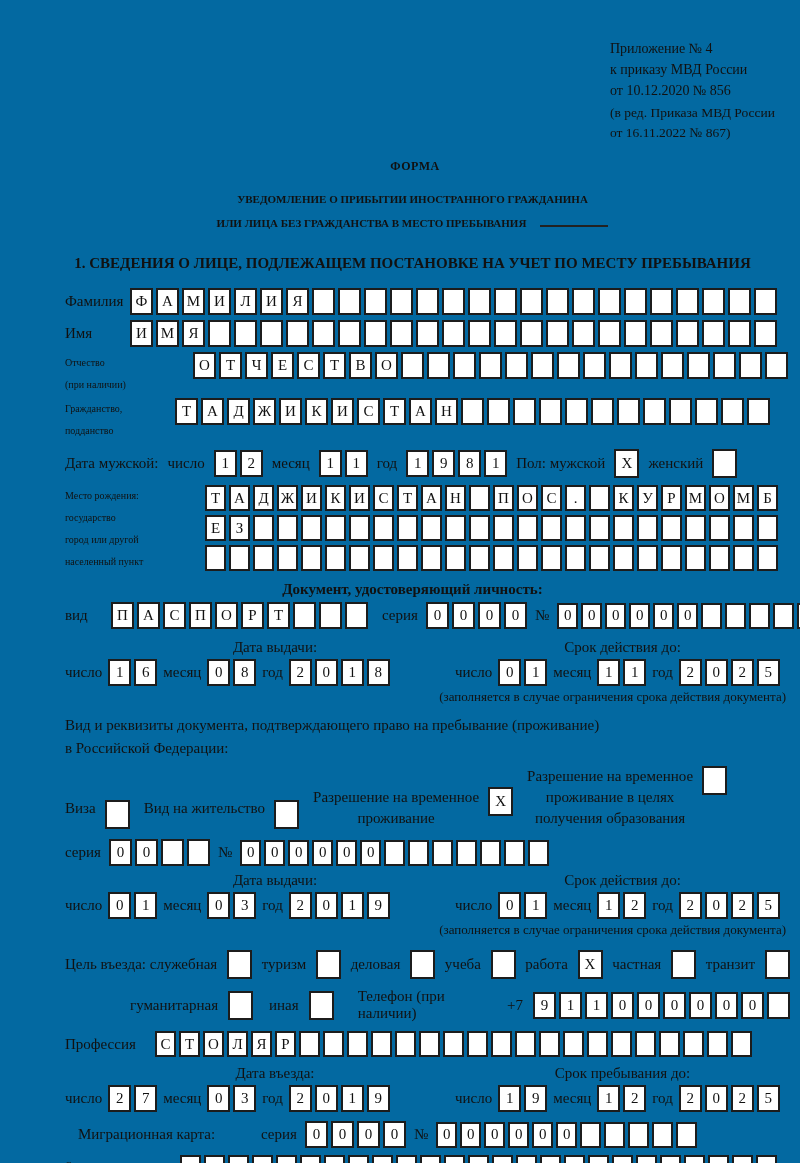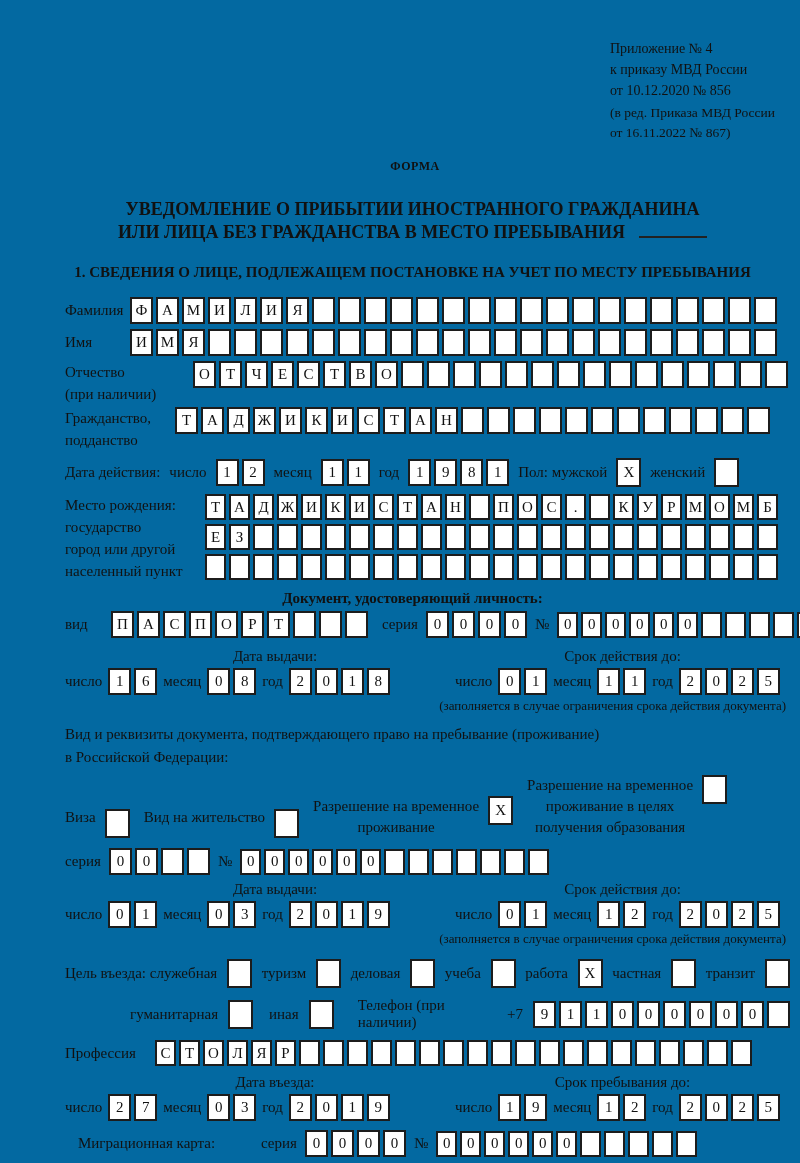--- a/index.html
+++ b/index.html
@@ -1,27 +1,27 @@
 <!DOCTYPE html>
 <html><head>
 <meta charset="utf-8">
 <style>
   html,body{margin:0;padding:0;background:#fff;}
   body{width:800px;height:1163px;overflow:hidden;font-family:"Liberation Serif","DejaVu Serif",serif;color:#111;}
   .page{box-sizing:border-box;width:800px;height:1163px;padding:38px 10px 10px 65px;background:#0369a1;}
   .hdr-block{width:185px;margin-left:545px;font-size:14px;line-height:21px;}
   .hdr-amend{margin-top:2px;font-size:13.5px;line-height:20px;}
   .forma{font-weight:bold;font-size:12px;text-align:center;padding-right:25px;margin-top:16px;letter-spacing:.5px;}
-  .title{margin-top:24px;text-align:center;font-weight:bold;font-size:18px;line-height:23px;margin-left:-30px;}
+  .title{margin-top:14px;text-align:center;font-weight:bold;font-size:11px;line-height:23px;margin-left:-30px;}
   .title-underline{display:inline-block;width:68px;border-bottom:2px solid #222;height:14px;margin-left:14px;}
   .sec-heading{margin-top:20px;margin-left:-30px;text-align:center;font-weight:bold;font-size:15px;}
   .row{display:flex;align-items:center;margin-top:5px;}
   .row.top{align-items:flex-start;}
   .lbl{font-size:15px;flex:none;}
-  .lbl2{font-size:15px;line-height:22px;}
+  .lbl2{font-size:10px;line-height:22px;}
   .cells{display:flex;gap:3px;flex:none;}
   .cell{box-sizing:border-box;flex:none;width:23px;height:27px;border:2px solid #1c1c1c;display:flex;align-items:center;justify-content:center;font-size:15px;background:#fff;}
   .cells-sm .cell{width:21px;height:26px;}
   .cells.cb .cell{width:25px;height:29px;font-size:15px;}
   .w-fam{width:65px;}
   .w-otch{width:128px;}
   .w-grazh{width:110px;}
   .w-birth{width:140px;}
   .stack{display:flex;flex-direction:column;gap:4px;}
   .center-bold{font-weight:bold;font-size:15px;text-align:center;margin-top:8px;margin-left:-30px;}
@@ -183,21 +183,21 @@
         <div class="cell"></div>
         <div class="cell"></div>
         <div class="cell"></div>
         <div class="cell"></div>
         <div class="cell"></div>
         <div class="cell"></div>
       </div>
   </div>
 
   <div class="row" style="margin-top:7px;gap:9px;">
-    <span class="lbl">Дата действия:</span>
+    <span class="lbl">Дата мужской:</span>
     <span class="lbl">число</span>
     <div class="cells">
         <div class="cell">1</div>
         <div class="cell">2</div>
       </div>
     <span class="lbl">месяц</span>
     <div class="cells">
         <div class="cell">1</div>
         <div class="cell">1</div>
       </div>

